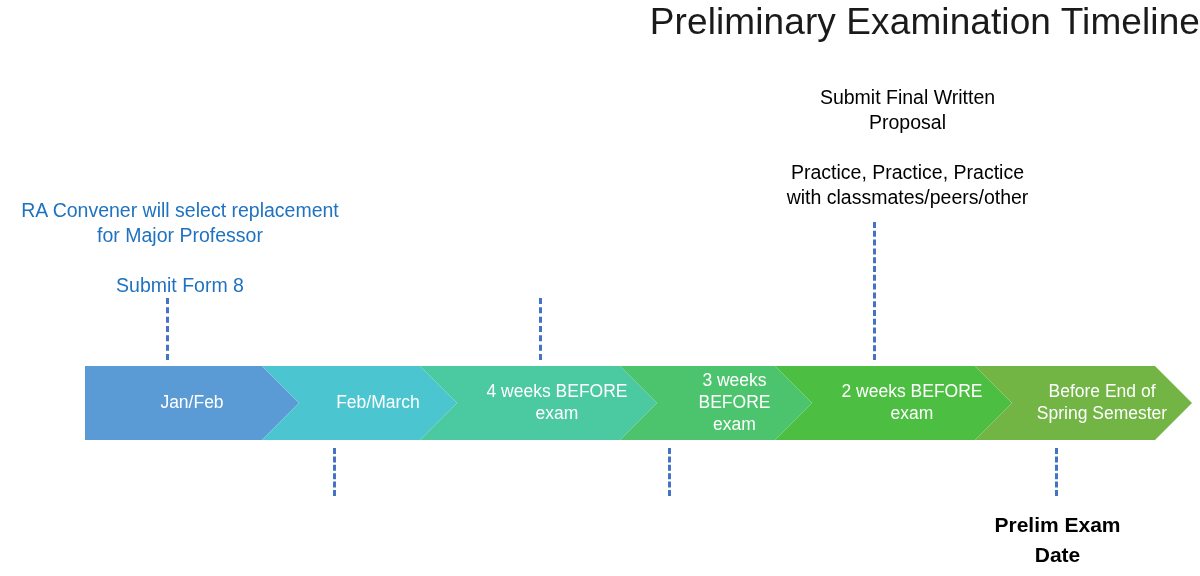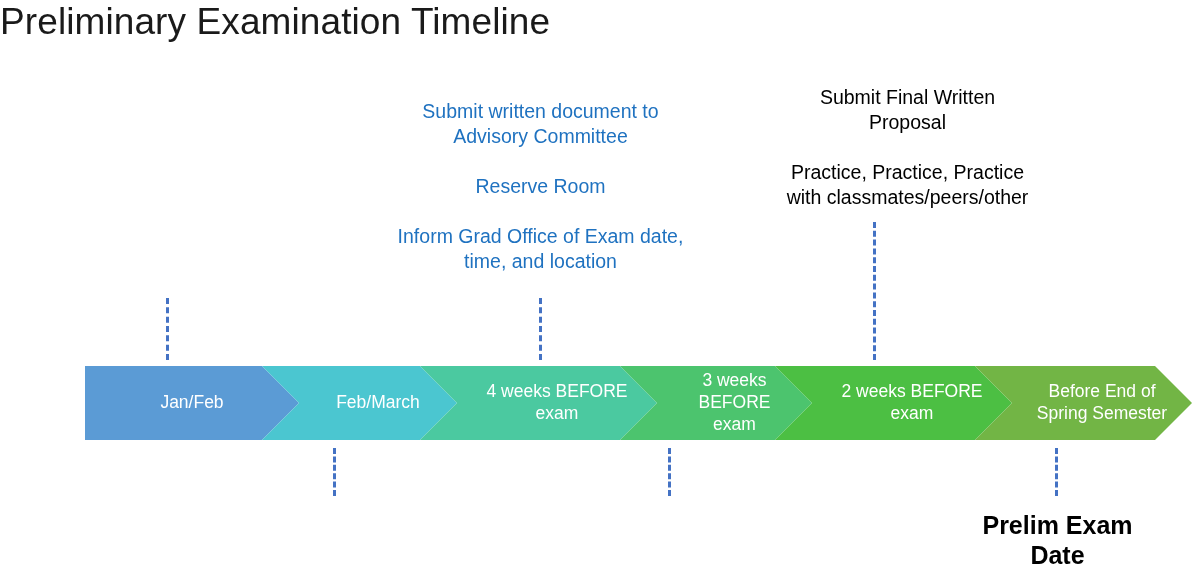--- a/index.html
+++ b/index.html
@@ -15,38 +15,38 @@
     width: 1200px;
     height: 576px;
     background: #ffffff;
     overflow: hidden;
   }
   #page-title {
     position: absolute;
     left: 0;
     top: 0;
     width: 1200px;
-    text-align: left;
+    text-align: right;
     font-size: 37px;
     line-height: 44px;
     color: #1a1a1a;
     font-weight: 400;
     letter-spacing: 0.1px;
   }
   .annot {
     position: absolute;
     text-align: center;
     font-size: 19.5px;
     line-height: 25px;
     white-space: pre-line;
   }
   .annot.blue { color: #1F72C0; }
   .annot.green { color: #000000; }
   .annot.big {
-    font-size: 25px;
+    font-size: 21px;
     line-height: 30px;
     font-weight: bold;
   }
   .dash {
     position: absolute;
     width: 0;
     border-left-width: 3px;
     border-left-style: dashed;
   }
   .dash.blue { border-left-color: #4472C4; }
@@ -64,29 +64,26 @@
     dominant-baseline: middle;
   }
 </style>
 </head>
 <body>
 
 <div id="canvas">
 
   <div id="page-title">Preliminary Examination Timeline</div>
 
+  <div class="annot blue" style="left:0px; top:198px; width:360px;">RA Convener will select replacement
+for Major Professor
+
+Submit Form 8</div>
   <div class="dash blue" style="left:166px; top:298px; height:62px;"></div>
 
-  <div class="annot blue" style="left:378px; top:99px; width:325px;">Submit written document to
-Advisory Committee
-
-Reserve Room
-
-Inform Grad Office of Exam date,
-time, and location</div>
   <div class="dash blue" style="left:539px; top:298px; height:62px;"></div>
 
   <div class="annot green" style="left:755px; top:85px; width:305px;">Submit Final Written
 Proposal
 
 Practice, Practice, Practice
 with classmates/peers/other</div>
   <div class="dash green" style="left:873px; top:222px; height:138px;"></div>
 
   <svg id="ribbon" width="1200" height="576" viewBox="0 0 1200 576">

